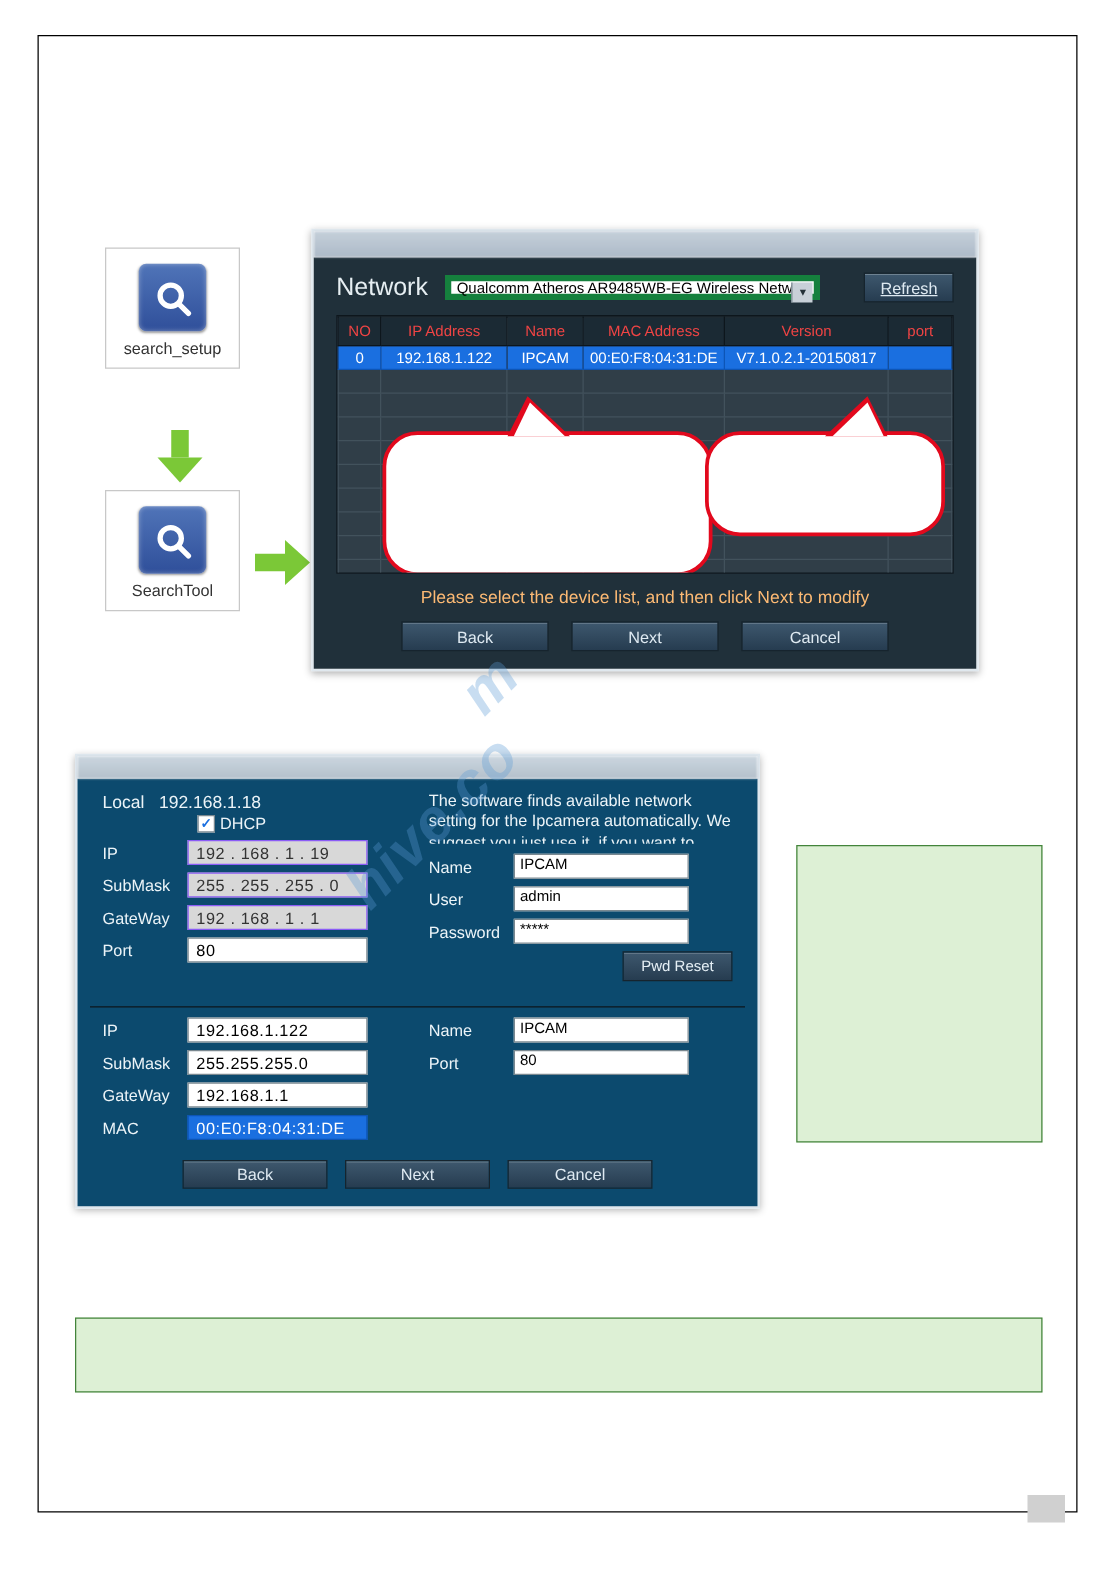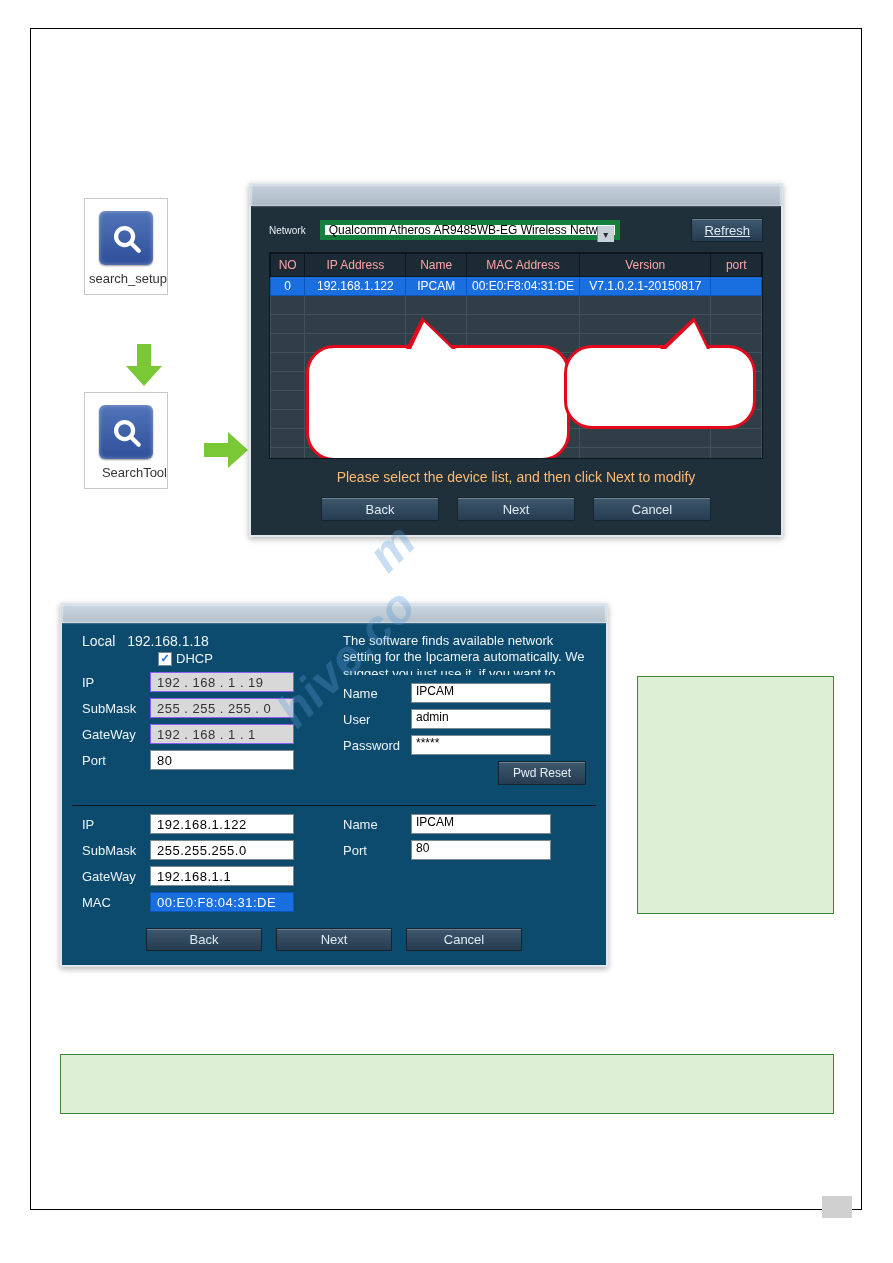--- a/index.html
+++ b/index.html
@@ -1,44 +1,44 @@
 <!DOCTYPE html>
 <html><head>
 <meta charset="utf-8">
 <style>
   body { margin:0; background:#fff; font-family: Tahoma, Arial, sans-serif; }
   .page { width:893px; height:1263px; margin:0 auto; position:relative; box-sizing:border-box; }
   .page-border { position:absolute; left:30px; top:28px; width:830px; height:1180px; border:1px solid #000; }
 
   
-  .icon-box { position:absolute; width:84px; text-align:right; }
+  .icon-box { position:absolute; width:108px; text-align:center; }
   .icon-box .frame { border:1px solid #c8c8c8; padding:12px 0 8px; background:#fff; }
   .magnifier { width:54px; height:54px; margin:0 auto; display:flex; align-items:center; justify-content:center; border-radius:6px;
     background:linear-gradient(180deg,#5074b8 0%, #2f4f9a 100%); box-shadow:inset 0 0 4px rgba(255,255,255,.4), 0 1px 2px rgba(0,0,0,.4); }
   .magnifier svg { width:34px; height:34px; }
   .icon-label { margin-top:6px; font-size:13px; color:#333; }
 
   .arrow-down { position:absolute; }
   .arrow-right { position:absolute; }
 
   
   .dlg1 { position:absolute; border:2px solid #e0e8ee; box-shadow:0 2px 6px rgba(0,0,0,.3); background:#fff; }
   .dlg1-titlebar { height:20px; background:linear-gradient(180deg,#bcc8d4 0%, #a0b0c0 100%); border-bottom:1px solid #8a99a8; position:relative; filter:blur(1px); opacity:.85; }
   .dlg1-body { background:#20303a; padding:12px 18px 14px; }
   .network-row { display:flex; align-items:center; gap:14px; margin-bottom:10px; }
-  .network-row .lbl { color:#e6eef2; font-size:10px; }
+  .network-row .lbl { color:#e6eef2; font-size:20px; }
   .network-select { flex:0 0 300px; height:20px; font-size:12px; background:#fff; border:5px solid #15803d; padding:1px 4px; position:relative; display:flex; align-items:center; box-sizing:border-box; }
   .network-select .drop { position:absolute; right:1px; top:1px; width:16px; height:16px; background:#c8d0d8; border-left:1px solid #7a8890; display:flex; align-items:center; justify-content:center; font-size:10px; color:#243038; }
   .btn3d { display:inline-flex; align-items:center; justify-content:center; height:22px; padding:0 12px; color:#dfeaf2; font-size:13px;
     background:linear-gradient(180deg,#3e586e 0%, #263c50 100%); border:1px solid #16242e; box-shadow:inset 0 1px 0 rgba(255,255,255,.25); cursor:pointer; text-decoration:underline; }
   .btn3d.noline { text-decoration:none; }
 
   .grid { border:1px solid #0d161c; background:#303e48; height:205px; overflow:hidden; position:relative; }
   .grid table { border-collapse:collapse; width:100%; table-layout:fixed; }
-  .grid th { background:#1b2a34; color:#fca5a5; font-weight:normal; font-size:12px; padding:4px 6px; border:1px solid #0d161c; white-space:nowrap; overflow:hidden; }
+  .grid th { background:#1b2a34; color:#ef4444; font-weight:normal; font-size:12px; padding:4px 6px; border:1px solid #0d161c; white-space:nowrap; overflow:hidden; }
   .grid td { border:1px solid #42525c; height:18px; font-size:12px; color:#c8d6de; text-align:center; padding:0 4px; white-space:nowrap; overflow:hidden; }
   .grid tr.selected td { background:#1a6fe0; color:#fff; border-color:#0d55b6; }
 
   .dlg1-instruction { color:#fdba74; font-size:14px; text-align:center; padding:10px 0 6px; }
   .dlg1-buttons { display:flex; gap:18px; justify-content:center; padding-top:6px; }
   .dlg1-buttons .btn3d { width:92px; }
 
   .callout-left { position:absolute; width:258px; height:110px; left:36px; top:92px; }
   .callout-right { position:absolute; width:186px; height:78px; right:12px; top:92px; }
   .callout { background:#fff; border:3px solid #e2091d; border-radius:28px; }

